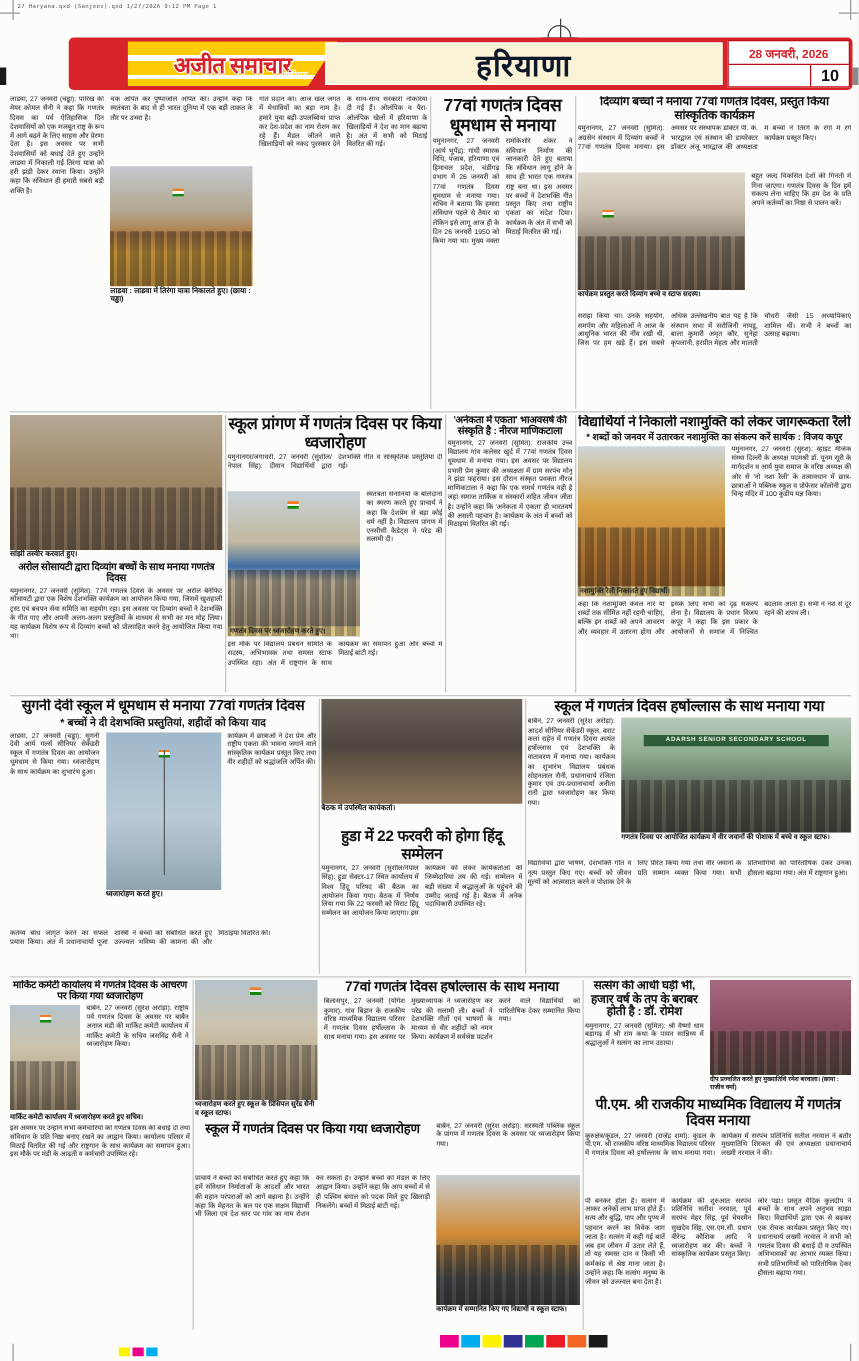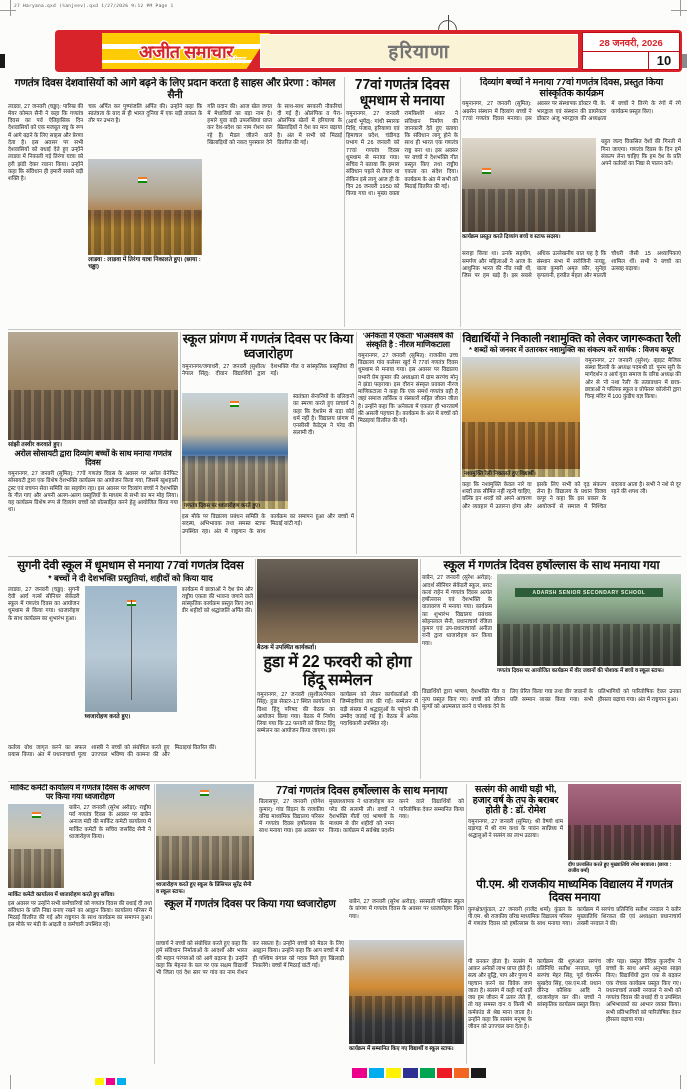--- a/index.html
+++ b/index.html
@@ -18,21 +18,21 @@
   .masthead{position:absolute;left:55px;top:30px;width:627px;height:42px;background:#d8232a;
             border-radius:4px;}
   .mast-left{position:absolute;left:3px;top:3px;width:168px;height:36px;
              background:linear-gradient(180deg,#ffcb05 0 30%,#ffffff 30% 44%,#ffcb05 44% 74%,#ffffff 74% 84%,#ffcb05 84% 100%);
              clip-path:polygon(0 0,100% 0,86% 100%,0 100%);display:flex;align-items:center;justify-content:center;margin-left:44px;}
   .logo-text{font-size:18px;font-weight:800;color:#d8232a;letter-spacing:-.5px;
              text-shadow:1px 0 #fff,-1px 0 #fff,0 1px #fff,0 -1px #fff,1px 1px #fff,-1px -1px #fff;}
   .edition{position:absolute;left:172px;top:24px;color:#fff;font-size:7.5px;font-weight:700;}
   .section-box{position:absolute;left:205px;right:104px;top:4px;bottom:4px;background:#fbf3d5;
                border:1px solid #fff;display:flex;align-items:center;justify-content:center;}
-  .section-title{font-size:19px;font-weight:800;color:#737373;letter-spacing:1px;}
+  .section-title{font-size:24px;font-weight:800;color:#0f172a;letter-spacing:1px;}
   .date-box{position:absolute;right:2px;top:2px;width:98px;height:38px;background:#fff;
             border:1.5px solid #c00c14;box-sizing:border-box;display:flex;flex-direction:column;}
   .date{font-size:9.5px;font-weight:700;color:#d8232a;text-align:center;padding:3px 0 2px;
         border-bottom:1.5px solid #c00c14;}
   .pageno{align-self:flex-end;width:30px;flex:1;border-left:1.5px solid #c00c14;display:flex;
           align-items:center;justify-content:center;font-size:13px;font-weight:800;color:#111;}
   
   .art{position:absolute;overflow:hidden;color:#1a1a1a;}
   .h{font-weight:700;text-align:center;line-height:1.12;color:#111;letter-spacing:-.2px;margin:0 0 2px;}
   .sub{font-weight:700;text-align:center;line-height:1.15;color:#111;margin:0 0 2px;}
@@ -103,21 +103,20 @@
   <div class="vr" style="left:460px;top:77px;height:250px"></div>
   <div class="vr" style="left:180px;top:332px;height:222px"></div>
   <div class="vr" style="left:356px;top:332px;height:222px"></div>
   <div class="vr" style="left:460px;top:332px;height:222px"></div>
   <div class="vr" style="left:255px;top:559px;height:220px"></div>
   <div class="vr" style="left:420px;top:559px;height:220px"></div>
   <div class="vr" style="left:154px;top:784px;height:280px"></div>
   <div class="vr" style="left:466px;top:784px;height:280px"></div>
 
   <div class="art" style="left:8px;top:77px;width:334px;height:250px">
-    <div class="h" style="font-size:10.5px">गणतंत्र दिवस देशवासियों को आगे बढ़ने के लिए प्रदान करता है साहस और प्रेरणा : कोमल सैनी</div>
     <div class="row" style="height:218px">
       <div class="bt" style="width:76px">लाडवा, 27 जनवरी (चड्ढा): पारिख की मेयर कोमल सैनी ने कहा कि गणतंत्र दिवस का पर्व ऐतिहासिक दिन देशवासियों को एक मजबूत राष्ट्र के रूप में आगे बढ़ने के लिए साहस और प्रेरणा देता है। इस अवसर पर सभी देशवासियों को बधाई देते हुए उन्होंने लाडवा में निकाली गई तिरंगा यात्रा को हरी झंडी देकर रवाना किया। उन्होंने कहा कि संविधान ही हमारी सबसे बड़ी शक्ति है।</div>
       <div style="width:114px">
         <div class="bt" style="height:56px">चक अर्पित कर पुष्पांजलि अर्पित की। उन्होंने कहा कि स्वतंत्रता के बाद से ही भारत दुनिया में एक बड़ी ताकत के तौर पर उभरा है।</div>
         <div class="ph ph-parade crowd" style="width:114px;height:96px">
           <span class="flag" style="left:50px;top:18px"></span>
         </div>
         <div class="cap">लाडवा : लाडवा में तिरंगा यात्रा निकालते हुए। (छाया : चड्ढा)</div>
       </div>
       <div class="bt cols2" style="width:136px">गति प्रदान की। आज खेल जगत में मेधावियों का बड़ा नाम है। हमारे युवा बड़ी उपलब्धियां प्राप्त कर देश-प्रदेश का नाम रोशन कर रहे हैं। मैडल जीतने वाले खिलाड़ियों को नकद पुरस्कार देने के साथ-साथ सरकारी नौकरियां दी गई हैं। ओलंपिक व पैरा-ओलंपिक खेलों में हरियाणा के खिलाड़ियों ने देश का मान बढ़ाया है। अंत में सभी को मिठाई वितरित की गई।</div>
@@ -194,21 +193,21 @@
         <div class="cap">ध्वजारोहण करते हुए।</div>
       </div>
       <div class="bt" style="width:72px">कार्यक्रम में छात्राओं ने देश प्रेम और राष्ट्रीय एकता की भावना जगाने वाले सांस्कृतिक कार्यक्रम प्रस्तुत किए तथा वीर शहीदों को श्रद्धांजलि अर्पित की।</div>
     </div>
     <div class="bt cols3" style="height:26px">कर्तव्य बोध जागृत करने का सफल प्रयास किया। अंत में प्रधानाचार्या पूजा शास्त्री ने बच्चों को संबोधित करते हुए उज्ज्वल भविष्य की कामना की और मिठाइयां वितरित कीं।</div>
   </div>
 
   <div class="art" style="left:257px;top:559px;width:161px;height:220px">
     <div class="ph ph-meeting" style="width:161px;height:84px"></div>
     <div class="cap">बैठक में उपस्थित कार्यकर्ता।</div>
-    <div class="h" style="font-size:16px;margin-top:2px">हुडा में 22 फरवरी को होगा हिंदू सम्मेलन</div>
+    <div class="h" style="font-size:12px;margin-top:12px">हुडा में 22 फरवरी को होगा हिंदू सम्मेलन</div>
     <div class="bt cols2" style="height:92px">यमुनानगर, 27 जनवरी (सुशील/नेपाल सिंह): हुडा सेक्टर-17 स्थित कार्यालय में विश्व हिंदू परिषद की बैठक का आयोजन किया गया। बैठक में निर्णय लिया गया कि 22 फरवरी को विराट हिंदू सम्मेलन का आयोजन किया जाएगा। इस कार्यक्रम को लेकर कार्यकर्ताओं की जिम्मेदारियां तय की गईं। सम्मेलन में बड़ी संख्या में श्रद्धालुओं के पहुंचने की उम्मीद जताई गई है। बैठक में अनेक पदाधिकारी उपस्थित रहे।</div>
   </div>
 
   <div class="art" style="left:422px;top:559px;width:259px;height:220px">
     <div class="h" style="font-size:12px">स्कूल में गणतंत्र दिवस हर्षोल्लास के साथ मनाया गया</div>
     <div class="row" style="height:112px;margin-top:1px">
       <div class="bt" style="width:70px">बाबैन, 27 जनवरी (सुरेश अरोड़ा): आदर्श सीनियर सेकेंडरी स्कूल, बराट कलां राहेन में गणतंत्र दिवस अत्यंत हर्षोल्लास एवं देशभक्ति के वातावरण में मनाया गया। कार्यक्रम का शुभारंभ विद्यालय प्रबंधक सोहनलाल सैनी, प्रधानाचार्य रंजिता कुमार एवं उप-प्रधानाचार्या अनीता रानी द्वारा ध्वजारोहण कर किया गया।</div>
       <div style="width:184px">
         <div class="ph ph-army crowd" style="width:184px;height:92px">
           <span style="position:absolute;left:18px;top:14px;right:18px;height:9px;background:#2e5d3a;color:#e8f3e4;font-size:5px;font-weight:700;text-align:center;line-height:9px;letter-spacing:.5px">ADARSH SENIOR SECONDARY SCHOOL</span>

